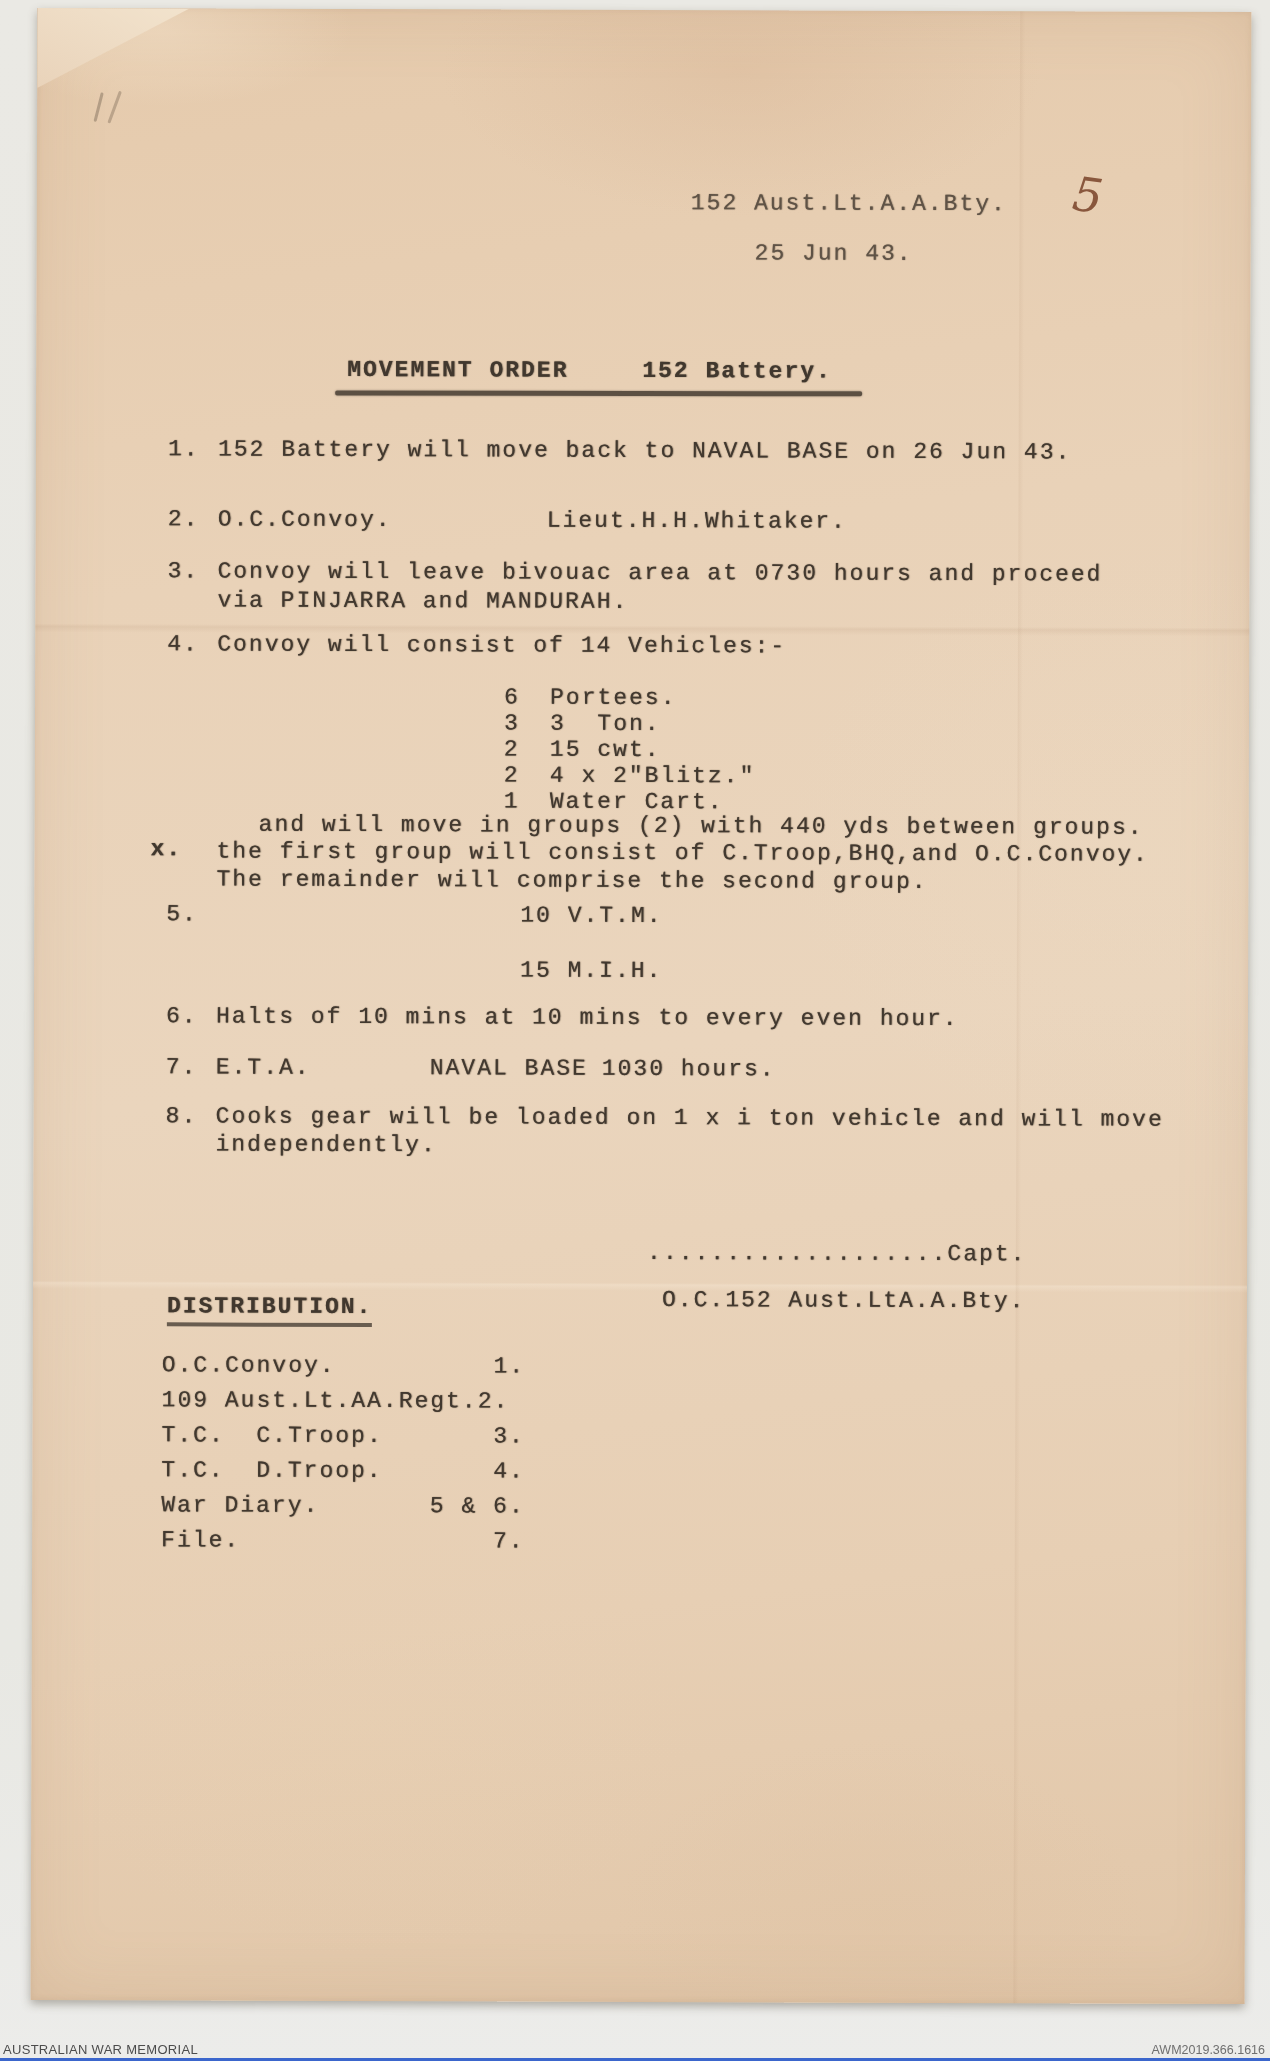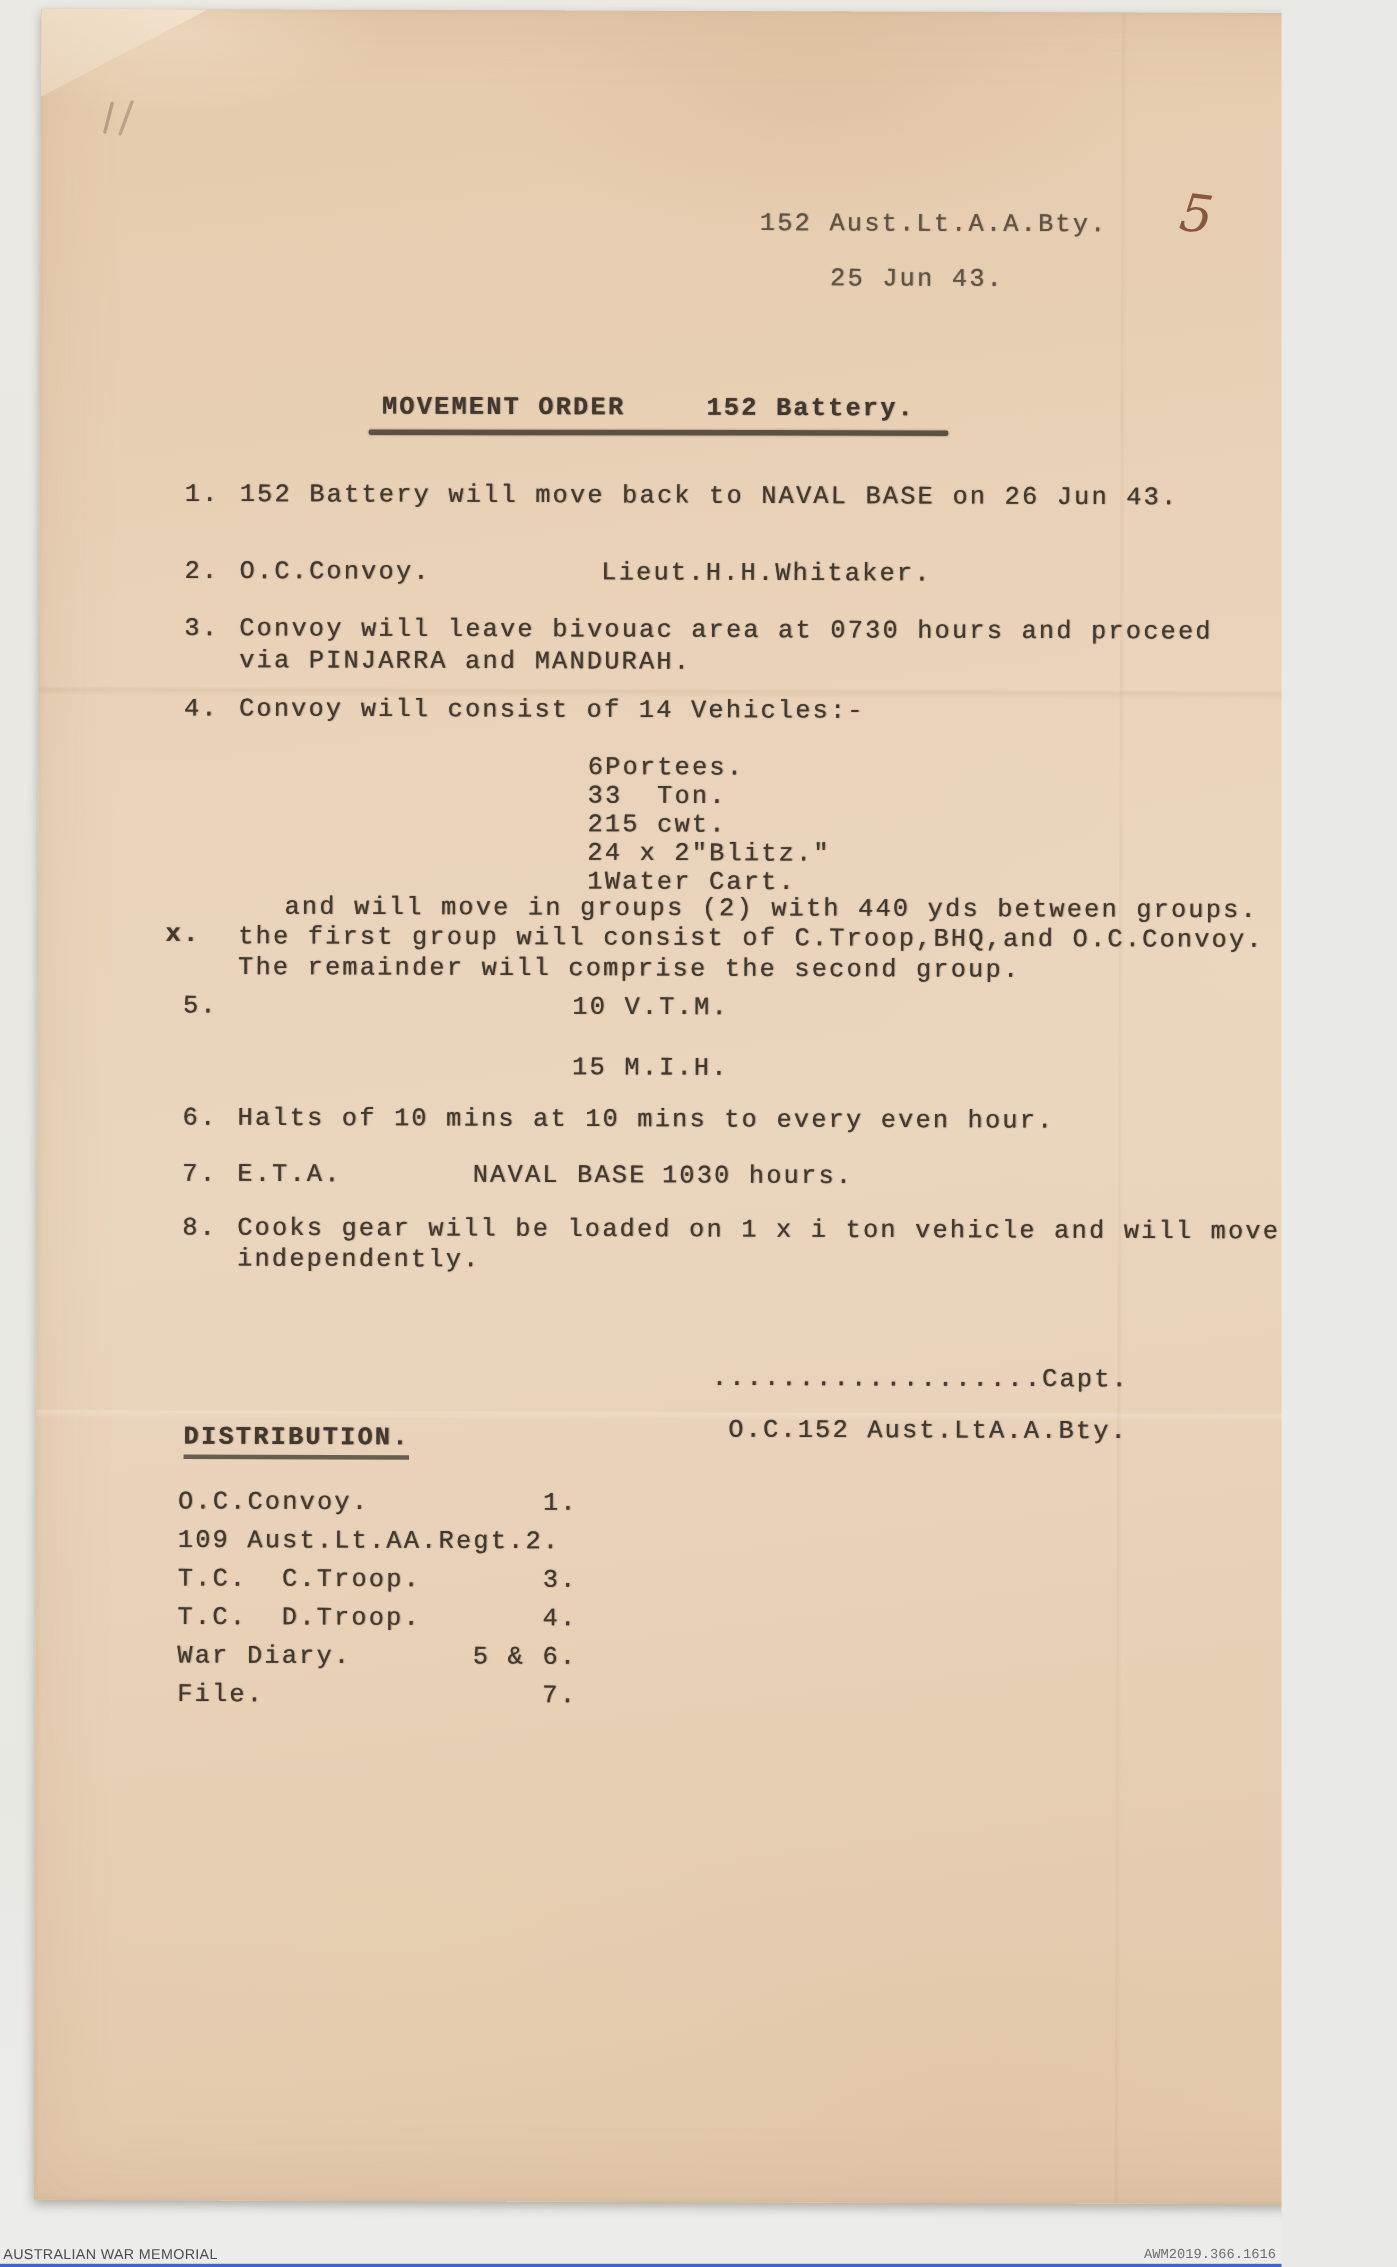--- a/index.html
+++ b/index.html
@@ -1,23 +1,22 @@
 <!DOCTYPE html>
 <html><head>
 <meta charset="utf-8">
 <style>
   * { margin:0; padding:0; box-sizing:border-box; }
   html,body { width:1270px; height:2061px; }
   body { background:#e9e9e5; }
 
   .stage {
-    position:relative; width:1165px; height:2061px;
+    position:relative; width:1270px; height:2061px;
     background:linear-gradient(180deg,#eae9e4 0%, #e8e8e3 80%, #ececea 100%);
     overflow:hidden;
-    text-align:right;
   }
 
   
   .paper {
     position:absolute; left:34px; top:10px; width:1214px; height:1992px;
     background:linear-gradient(173deg,#e5caac 0%, #e9d2b8 28%, #ead5bd 52%, #e7cfb4 78%, #e1c6a8 100%);
     transform:rotate(0.2deg);
     box-shadow:0 4px 10px rgba(95,88,76,0.45),
                inset 0 0 70px rgba(168,128,92,0.18),
                inset 0 0 6px rgba(150,110,80,0.16);
@@ -82,21 +81,21 @@
   }
 
   
   .footer-left {
     position:absolute; left:3px; top:2042px;
     font-family:"Liberation Sans",sans-serif; font-size:13px;
     letter-spacing:0.3px; color:#4c4c4c;
   }
   .footer-right {
     position:absolute; right:5px; top:2043px;
-    font-family:Liberation Mono, monospace; font-size:12.5px; color:#6f6f6f;
+    font-family:Liberation Sans, sans-serif; font-size:12.5px; color:#6f6f6f;
   }
   .footer-bar {
     position:absolute; left:0; bottom:0; width:1270px; height:3px;
     background:#3b66cc;
   }
 </style>
 </head>
 <body>
 
 <div class="stage">

